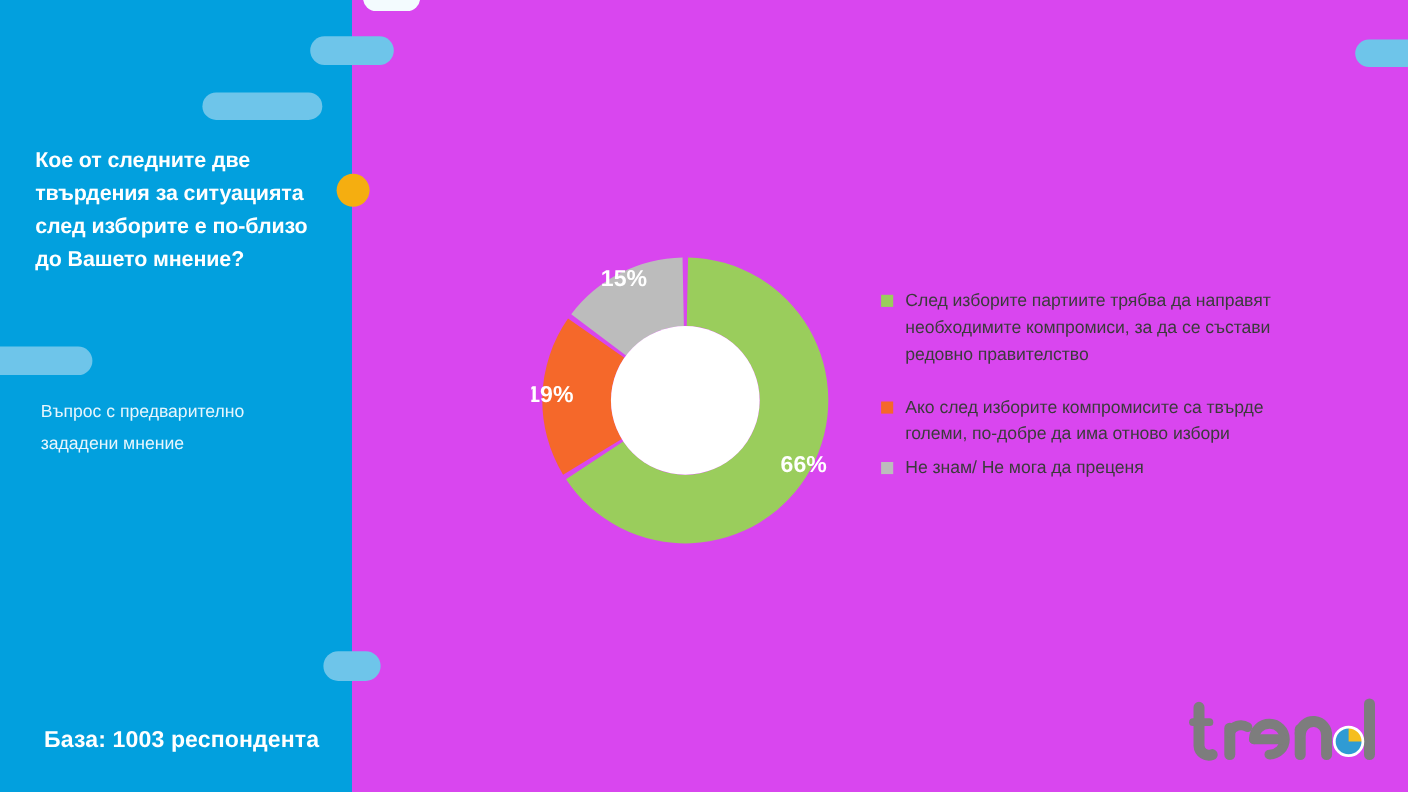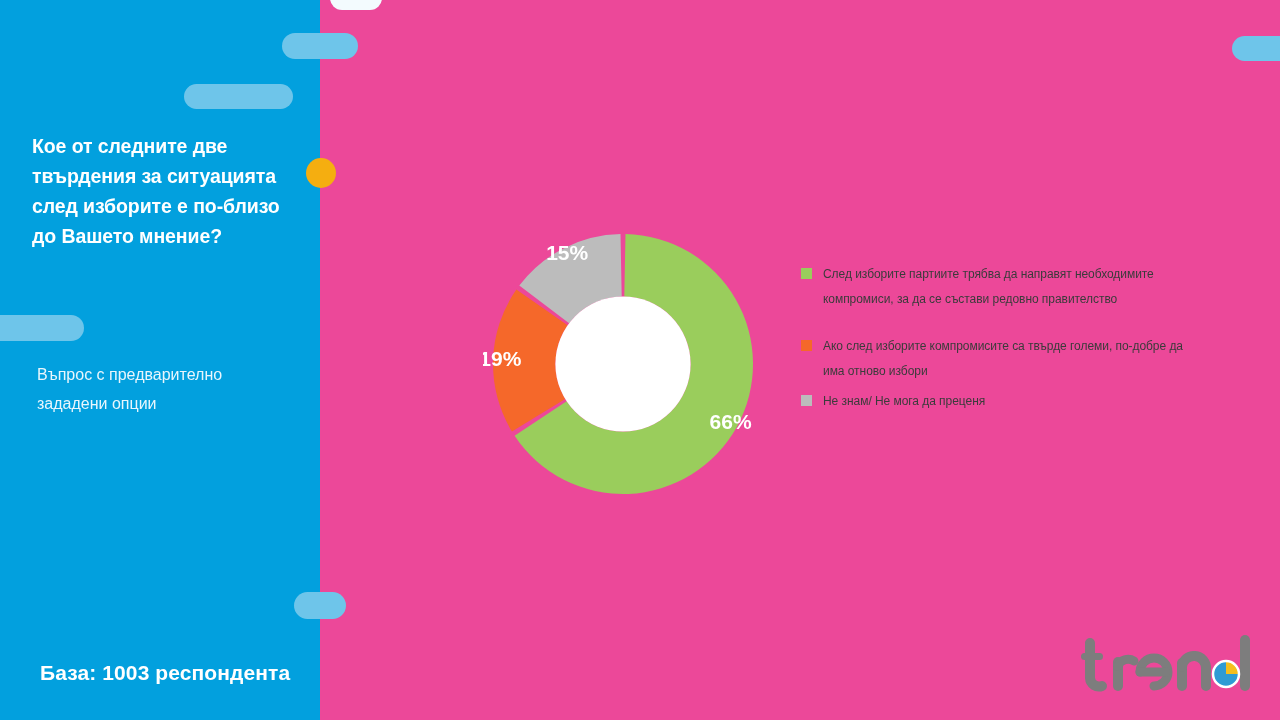--- a/index.html
+++ b/index.html
@@ -13,21 +13,21 @@
     font-family: "Liberation Sans", sans-serif;
     overflow: hidden;
     position: relative;
   }
 
   #slide {
     position: absolute;
     left: 0; top: 0;
     width: 1280px;
     height: 720px;
-    background: #ec4899;
+    background: #d946ef;
     overflow: hidden;
   }
 
   
   .left-panel {
     position: absolute;
     left: 0; top: 0;
     width: 320px;
     height: 720px;
     background: #02a0de;
@@ -141,21 +141,21 @@
   .legend-swatch {
     position: absolute;
     left: 0;
     top: 6px;
     width: 11px;
     height: 11px;
   }
   .legend-text {
     display: block;
     color: #3b3b3b;
-    font-size: 12px;
+    font-size: 16px;
     line-height: 24.5px;
     letter-spacing: -0.05px;
   }
   .li-1 { margin-bottom: 23px; }
   .li-2 { }
 
   
   .logo {
     position: absolute;
     left: 1078px;
@@ -175,21 +175,21 @@
   <div class="deco deco-top-nub"></div>
   <div class="deco deco-pill-a"></div>
   <div class="deco deco-pill-b"></div>
   <div class="deco deco-pill-left"></div>
   <div class="deco deco-pill-bottom"></div>
   <div class="deco deco-pill-right"></div>
   <div class="deco-dot"></div>
 
   <div class="question-title">Кое от следните две твърдения за ситуацията след изборите е по-близо до Вашето мнение?</div>
 
-  <div class="meta-line meta-1">Въпрос с предварително зададени опции</div>
+  <div class="meta-line meta-1">Въпрос с предварително зададени мнение</div>
 
 
   <div class="base-note">База: 1003 респондента</div>
 
   <div class="chart-wrap">
     <svg width="280" height="280" viewBox="0 0 280 280">
 
       <path d="M 142.50 10.02 A 130 130 0 1 1 31.59 211.75 L 83.63 177.31 A 67.60000000000001 67.60000000000001 0 1 0 141.30 72.41 Z" fill="#9acd5c"></path>
         <path d="M 28.92 207.54 A 130 130 0 0 1 33.38 65.62 L 84.56 101.32 A 67.60000000000001 67.60000000000001 0 0 0 82.24 175.12 Z" fill="#f5682a"></path>
         <path d="M 36.31 61.58 A 130 130 0 0 1 137.50 10.02 L 138.70 72.41 A 67.60000000000001 67.60000000000001 0 0 0 86.08 99.22 Z" fill="#bcbcbc"></path>

